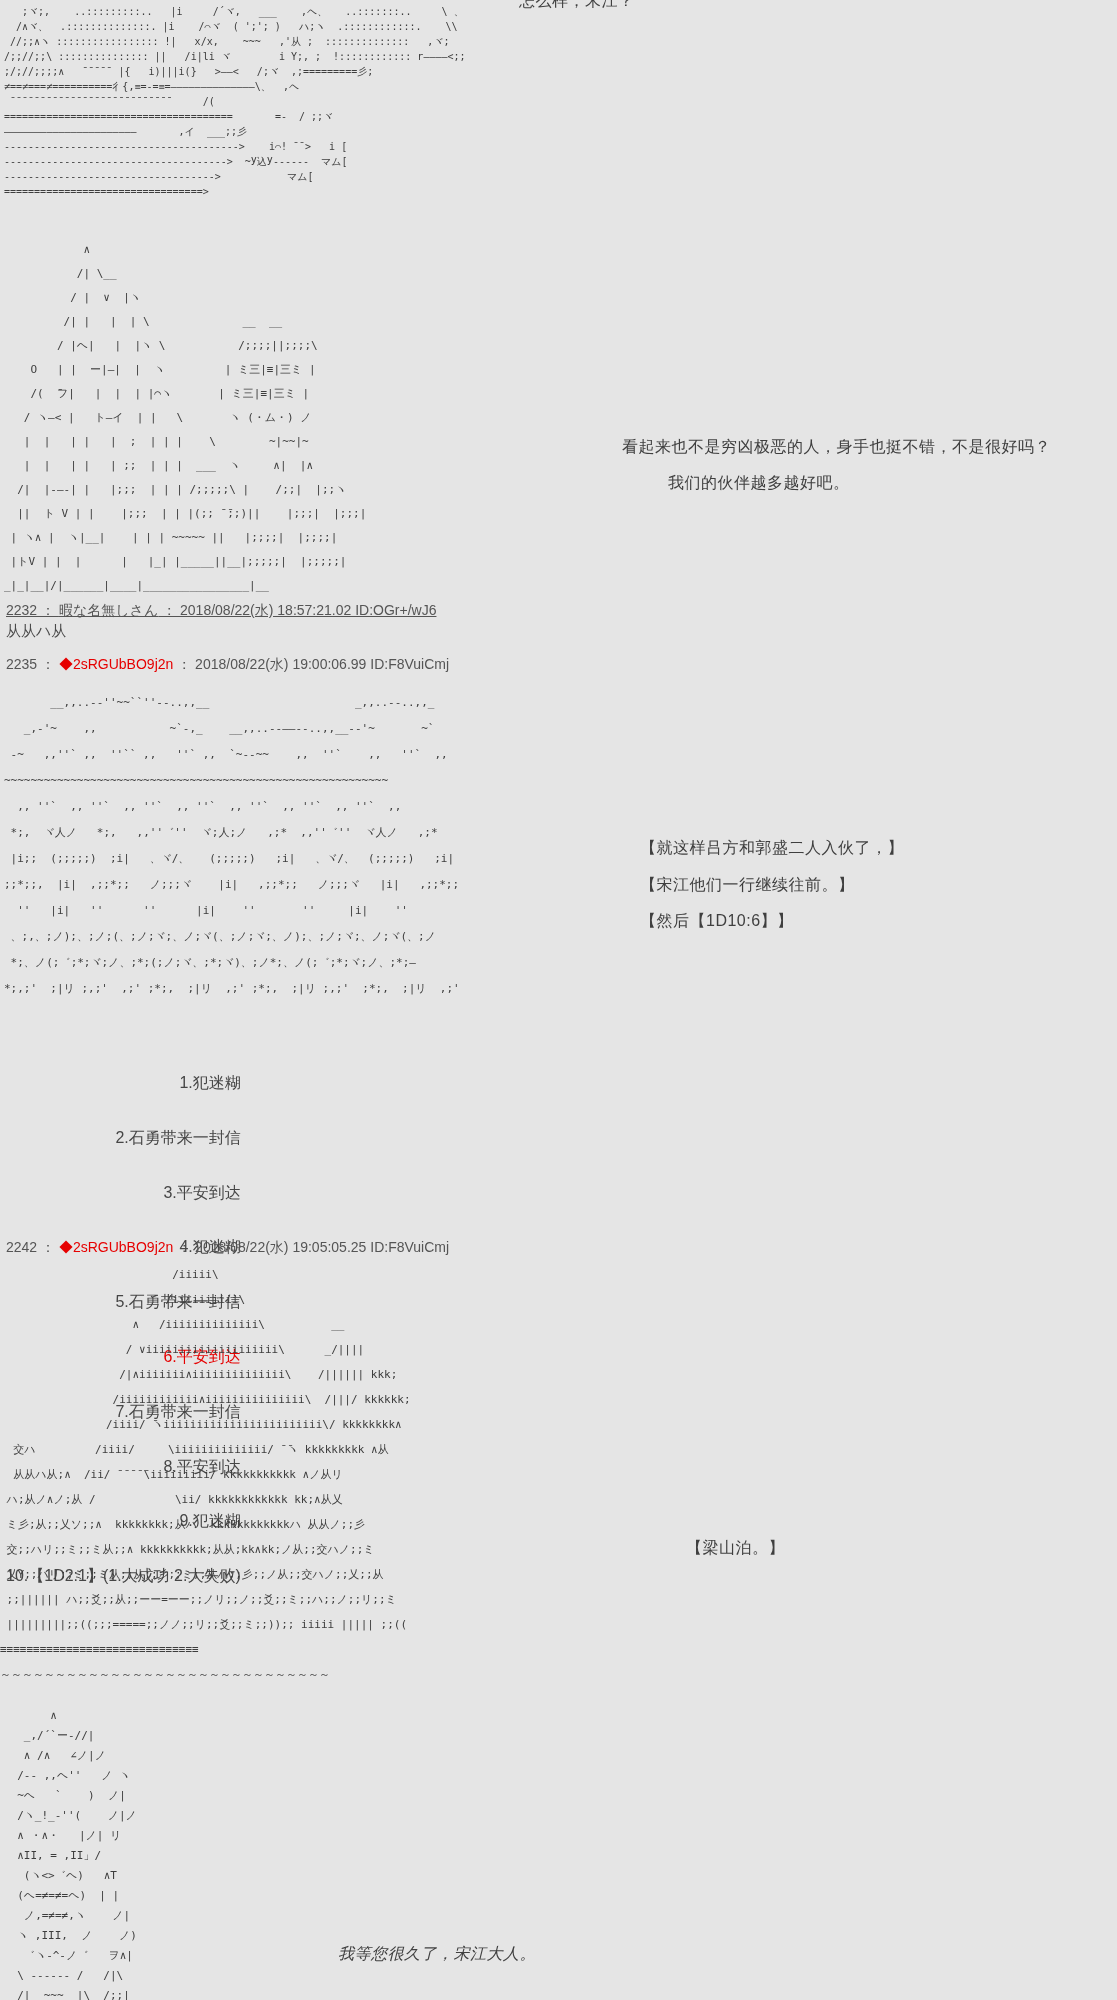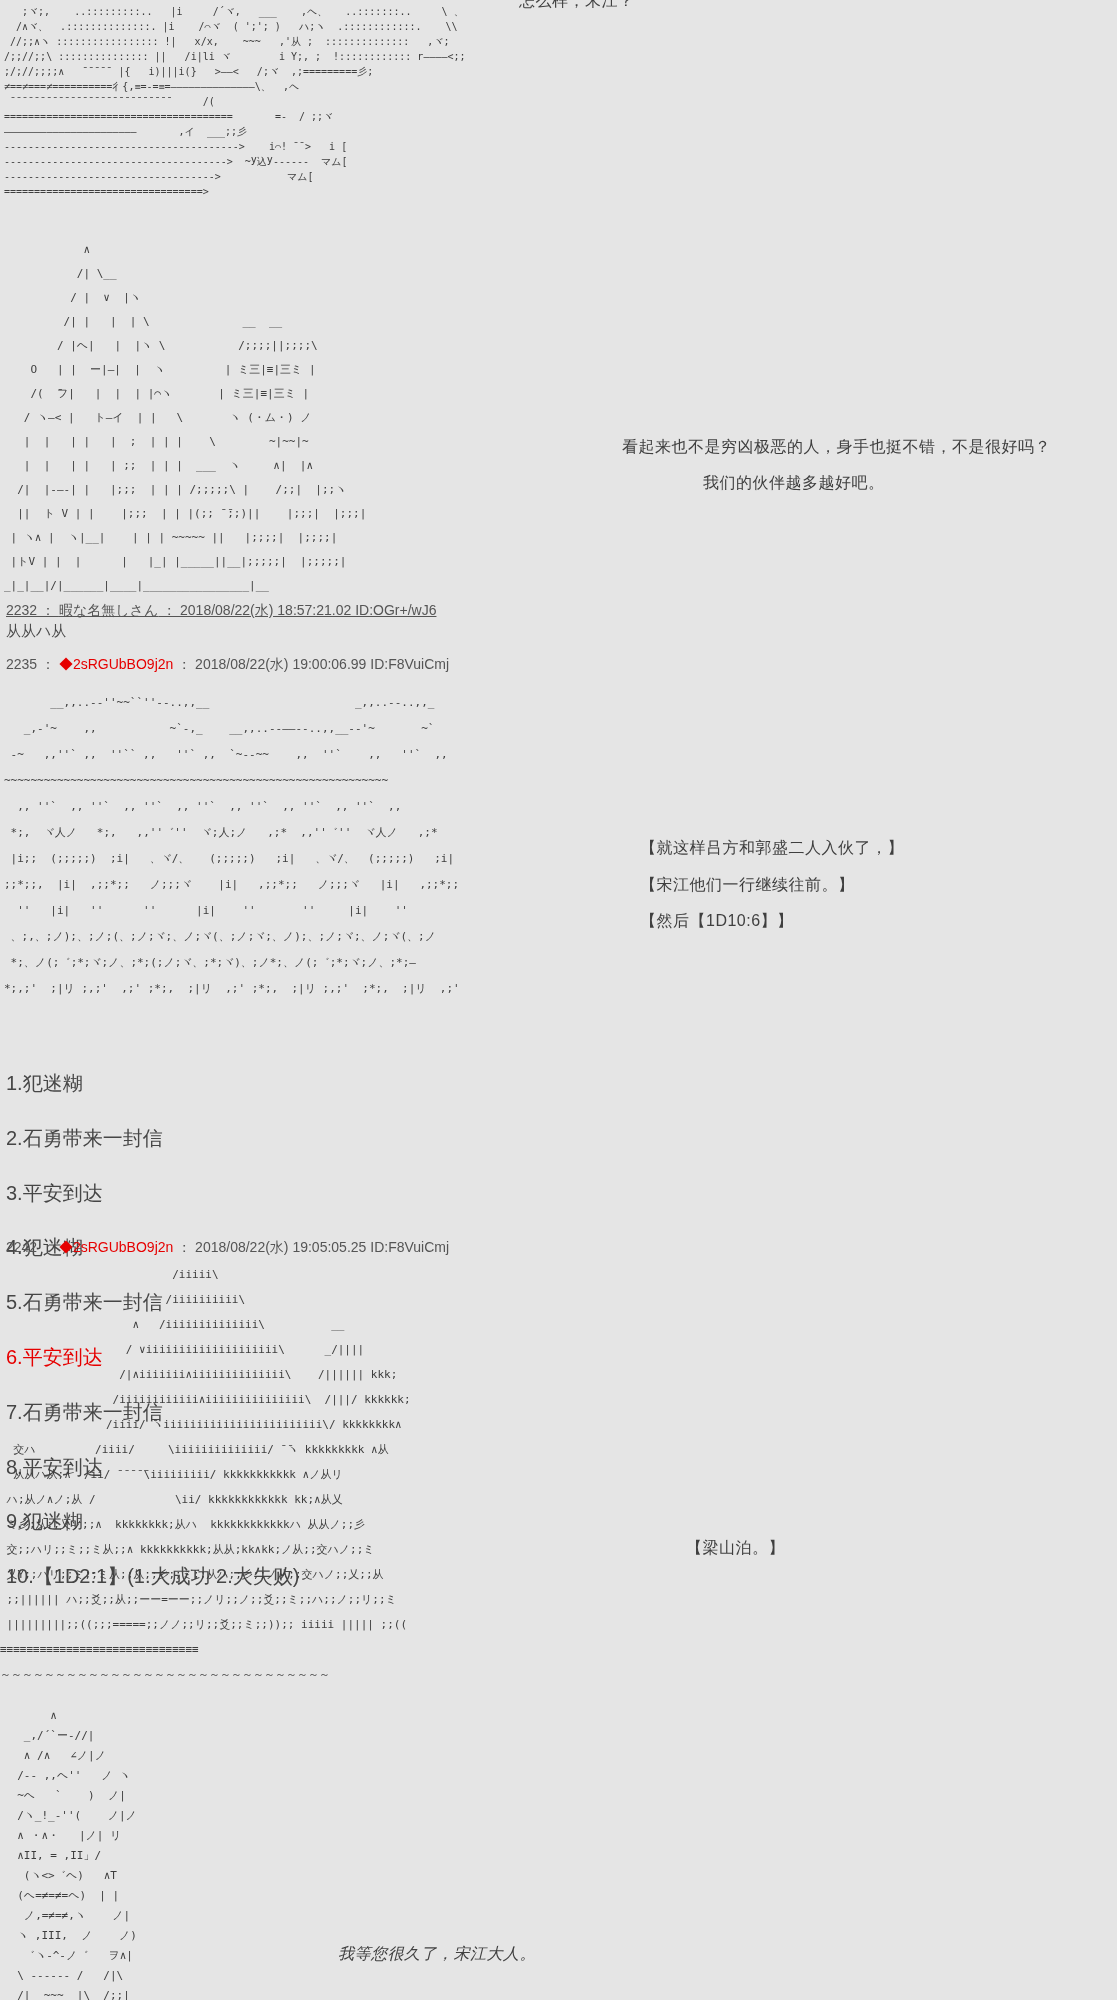--- a/index.html
+++ b/index.html
@@ -9,21 +9,21 @@
   }
   .abs{position:absolute;white-space:pre;}
   .aa{
     font-family:"DejaVu Sans Mono",monospace;color:#3d3d3d;
     white-space:pre;margin:0;overflow:hidden;
   }
   .dlg{font-size:16px;color:#3f3f3f;letter-spacing:0.5px;}
   .hdr{font-size:14px;color:#555555;}
   .hdr .trip{color:#e60000;}
   .post-body{font-size:15px;color:#4a4a4a;}
-  .list-line{font-size:20px;line-height:18.8px;color:#464646;white-space:pre;}
+  .list-line{font-size:16px;line-height:18.8px;color:#464646;white-space:pre;text-align:right;}
   .list-line.highlight{color:#e60000;}
 </style>
 </head>
 <body>
 
 <div id="canvas">
 
   <div class="abs dlg" style="left:519px;top:-9px;">怎么样，宋江？</div>
 
   <pre class="abs aa" style="left:4px;top:4px;width:560px;height:206px;font-size:10px;line-height:15px;">   ;ヾ;,    ..:::::::::..   |i     /´ヾ,   ___    ,ヘ、   ..:::::::..     \ 、
@@ -50,21 +50,21 @@
    / ヽ―&lt; |   ト―イ  | |   \       ヽ (・ム・) ノ
    |  |   | |   |  ;  | | |    \        ~|~~|~
    |  |   | |   | ;;  | | |  ___  ヽ     ∧|  |∧
   /|  |‐―-| |   |;;;  | | | /;;;;;\ |    /;;|  |;;ヽ
   ||  ト V | |    |;;;  | | |(;; ̄ ̄;;)||    |;;;|  |;;;|
  | ヽ∧ |  ヽ|__|    | | | ~~~~~ ||   |;;;;|  |;;;;|
  |トV | |  |      |   |_| |_____||__|;;;;;|  |;;;;;|
 _|_|__|/|______|____|________________|__</pre>
 
   <div class="abs dlg" style="left:622px;top:437px;">看起来也不是穷凶极恶的人，身手也挺不错，不是很好吗？</div>
-  <div class="abs dlg" style="left:668px;top:473px;margin-left:35px;">我们的伙伴越多越好吧。</div>
+  <div class="abs dlg" style="left:668px;top:473px;">我们的伙伴越多越好吧。</div>
 
   <div class="abs hdr" style="left:6px;top:602px;text-decoration:underline;"><span>2232 ： </span><span>暇な名無しさん</span><span> ： 2018/08/22(水) 18:57:21.02 ID:OGr+/wJ6</span></div>
   <div class="abs post-body" style="left:6px;top:622px;">从从ハ从</div>
 
   <div class="abs hdr" style="left:6px;top:656px;"><span>2235 ： </span><span class="trip">◆2sRGUbBO9j2n</span><span> ： 2018/08/22(水) 19:00:06.99 ID:F8VuiCmj</span></div>
 
   <pre class="abs aa" style="left:4px;top:690px;width:600px;height:315px;font-size:11px;line-height:26px;">       __,,..-‐''~~``''‐-..,,__                      _,,..--..,,_
    _,-'~    ,,           ~`-,_    __,,..-‐――‐-..,,__--'~       ~`
  -~   ,,''` ,,  ''`` ,,   ''` ,,  `~--~~    ,,  ''`    ,,   ''`  ,,
 ~~~~~~~~~~~~~~~~~~~~~~~~~~~~~~~~~~~~~~~~~~~~~~~~~~~~~~~~~~

